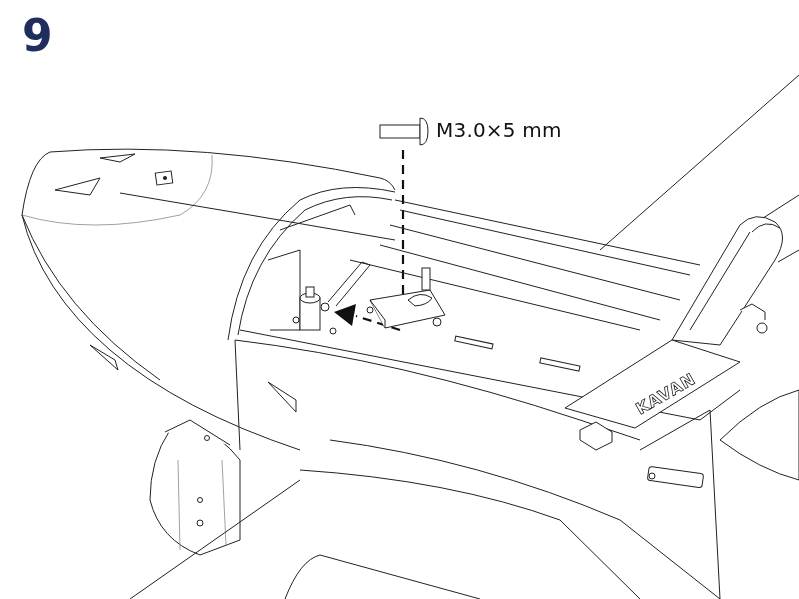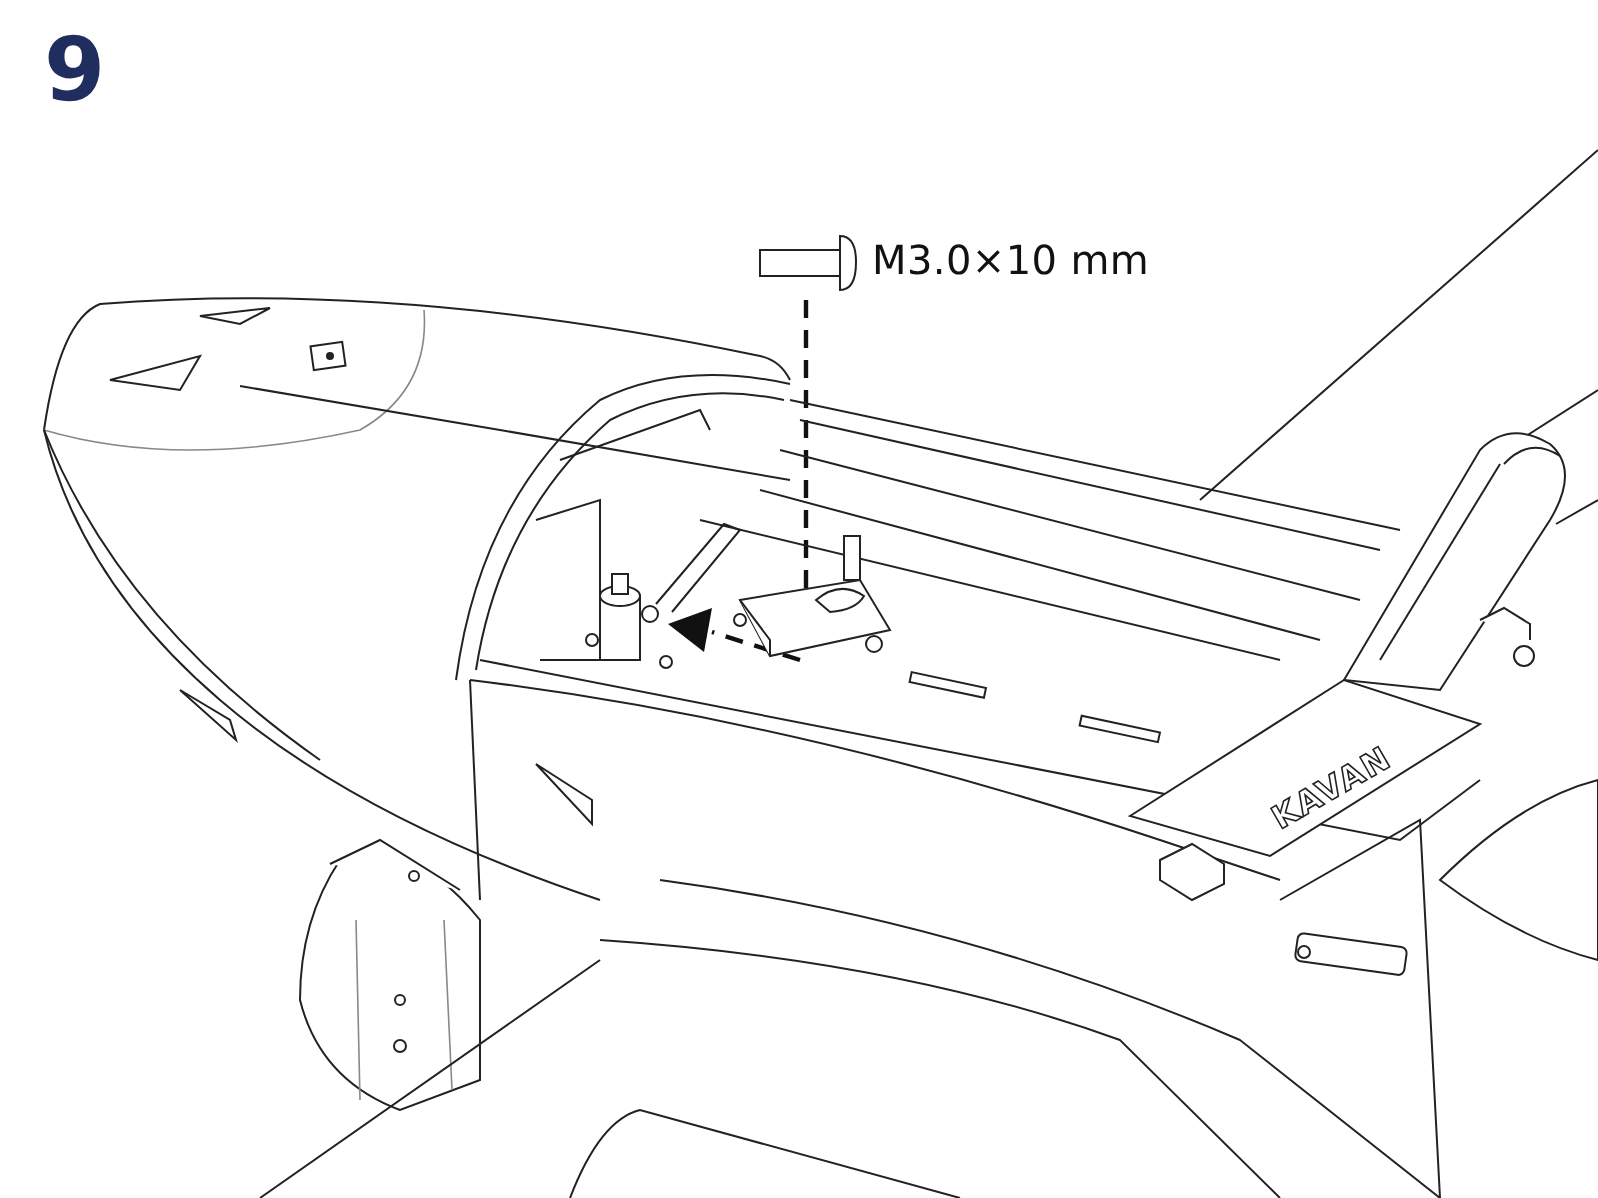--- a/index.html
+++ b/index.html
@@ -9,21 +9,21 @@
   svg.drawing{position:absolute;left:0;top:0;}
   .ln{fill:none;stroke:#222;stroke-width:1;}
   .lt{fill:none;stroke:#888;stroke-width:0.8;}
   .lw{fill:#fff;stroke:#222;stroke-width:1;}
   .dash{fill:none;stroke:#111;stroke-width:2.2;stroke-dasharray:9 6;}
 </style>
 </head>
 <body>
 
 <div class="step-number">9</div>
-<div class="callout-label">M3.0×10 mm</div>
+<div class="callout-label">M3.0×5 mm</div>
 
 <svg class="drawing" width="799" height="599" viewBox="0 0 799 599" xmlns="http://www.w3.org/2000/svg">
 
   <g>
     <rect class="lw" x="380" y="125" width="40" height="13"></rect>
     <path class="lw" d="M420 118 Q428 118 428 131 Q428 145 420 145 Z"></path>
   </g>
 
   <line class="dash" x1="403" y1="150" x2="403" y2="330"></line>
 

